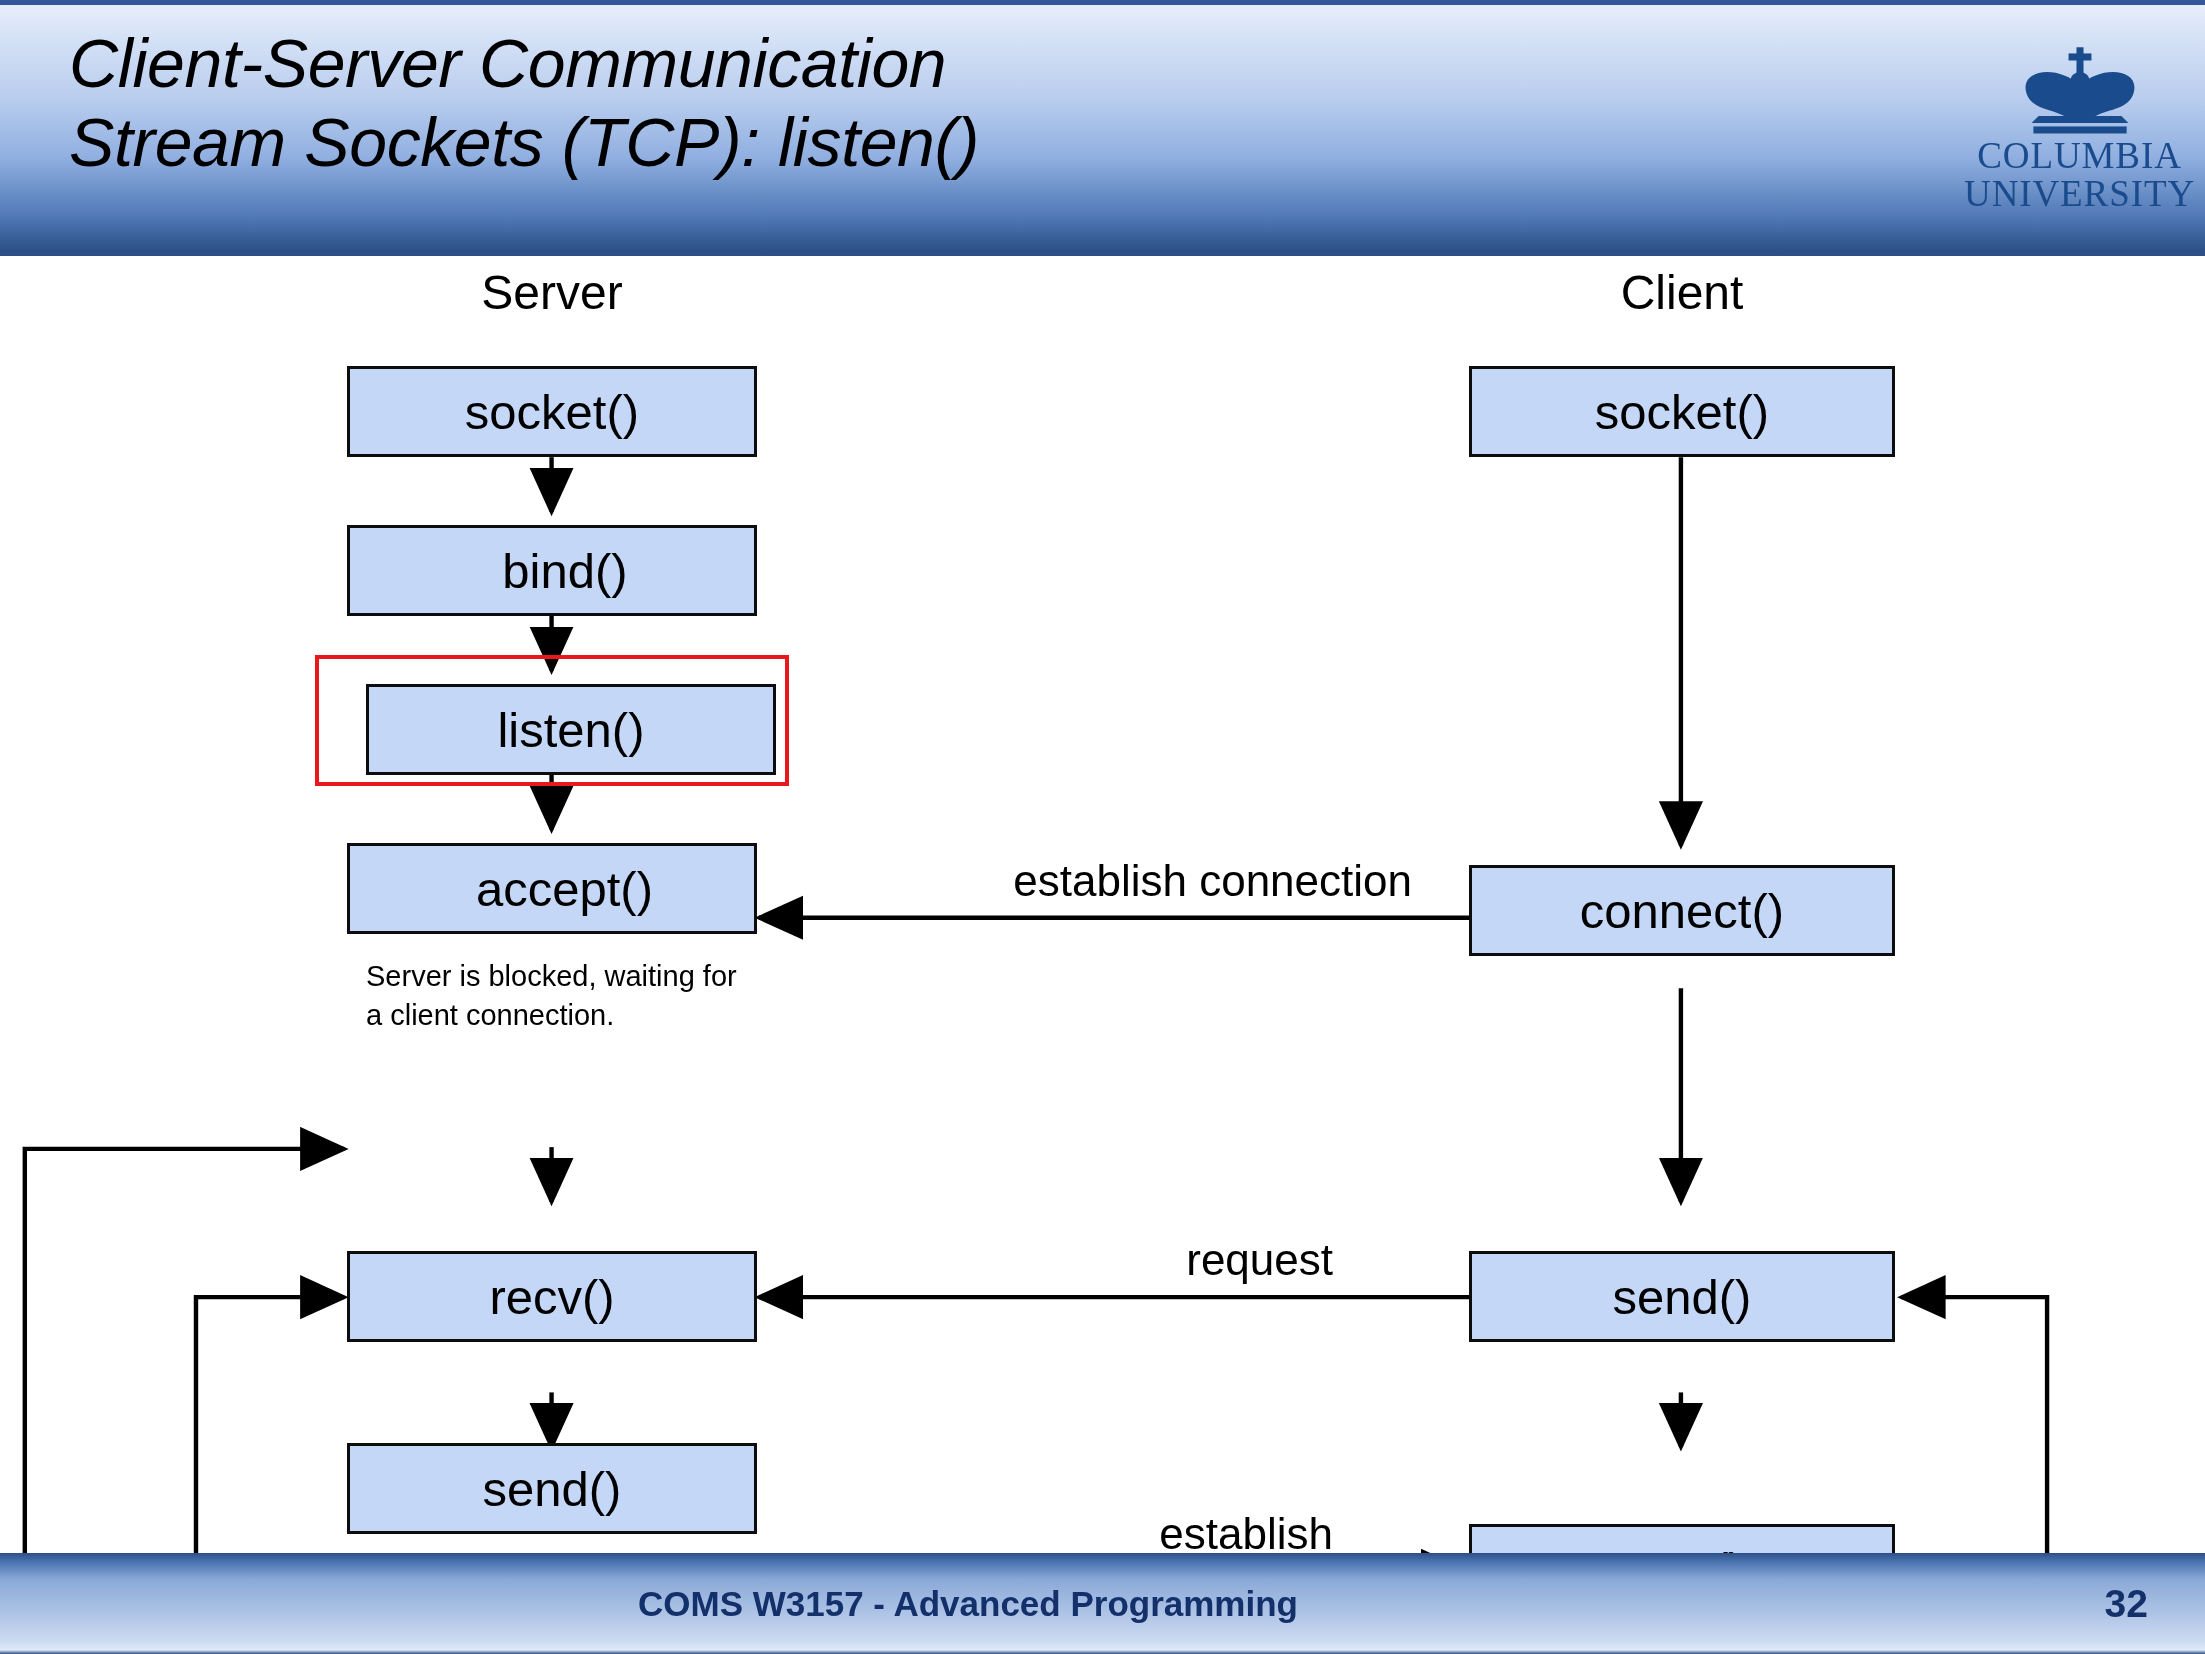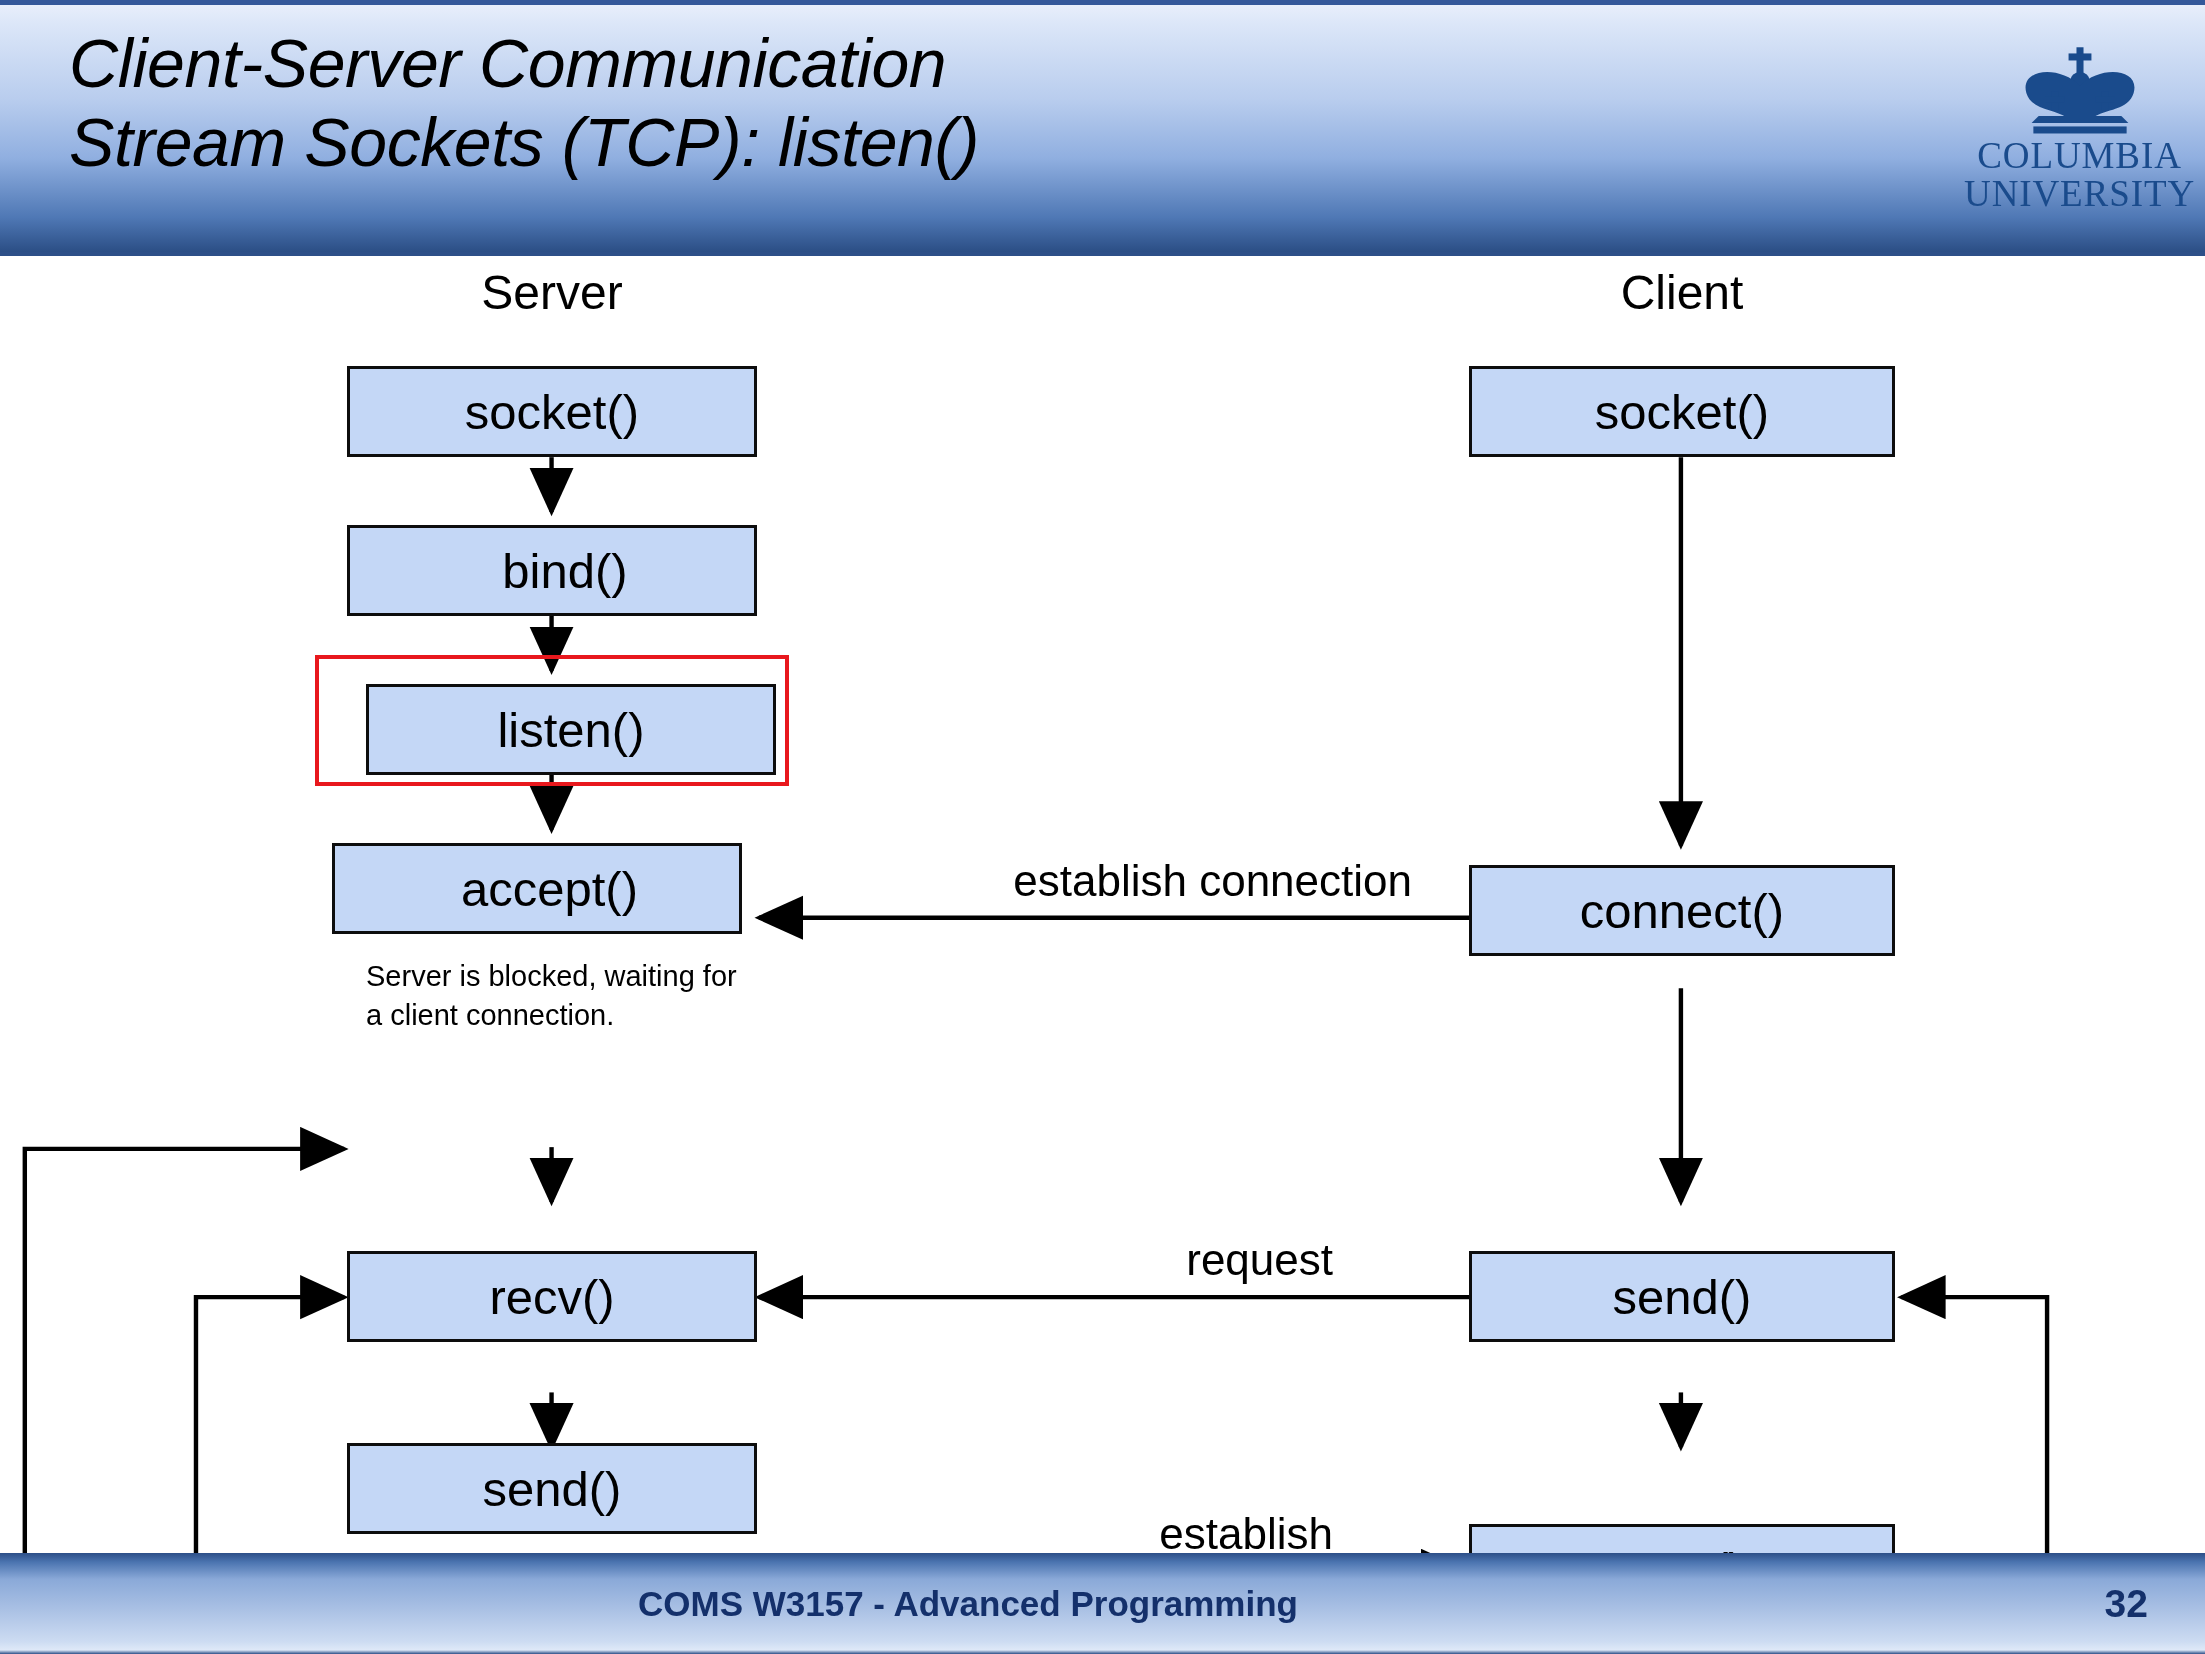--- a/index.html
+++ b/index.html
@@ -130,21 +130,21 @@
   <div class="colhead" style="left:1469px;top:8.8px;width:426px;">Client</div>
 
   <div class="hl-red" style="left:315px;top:399px;width:474px;height:131px;"></div>
 
   <div class="node" style="left:347px;top:110px;width:410px;height:91px;">socket()</div>
 
   <div class="node" style="left:347px;top:269px;width:410px;height:91px;padding-left:26px;">bind()</div>
 
   <div class="node" style="left:366px;top:428px;width:410px;height:91px;">listen()</div>
 
-  <div class="node" style="left:332px;top:587px;width:410px;height:91px;padding-left:25px;">accept()</div>
+  <div class="node" style="left:347px;top:587px;width:410px;height:91px;padding-left:25px;">accept()</div>
 
   <div class="node" style="left:347px;top:995px;width:410px;height:91px;">recv()</div>
 
   <div class="node" style="left:347px;top:1187px;width:410px;height:91px;">send()</div>
 
   <div class="node" style="left:1469px;top:110px;width:426px;height:91px;">socket()</div>
 
   <div class="node" style="left:1469px;top:609px;width:426px;height:91px;">connect()</div>
 
   <div class="node" style="left:1469px;top:995px;width:426px;height:91px;">send()</div>

